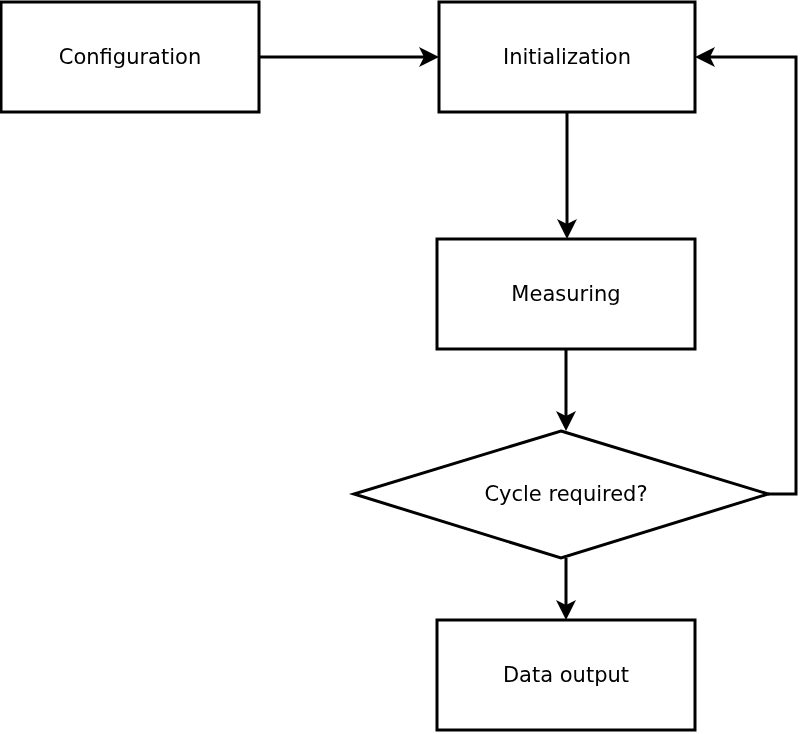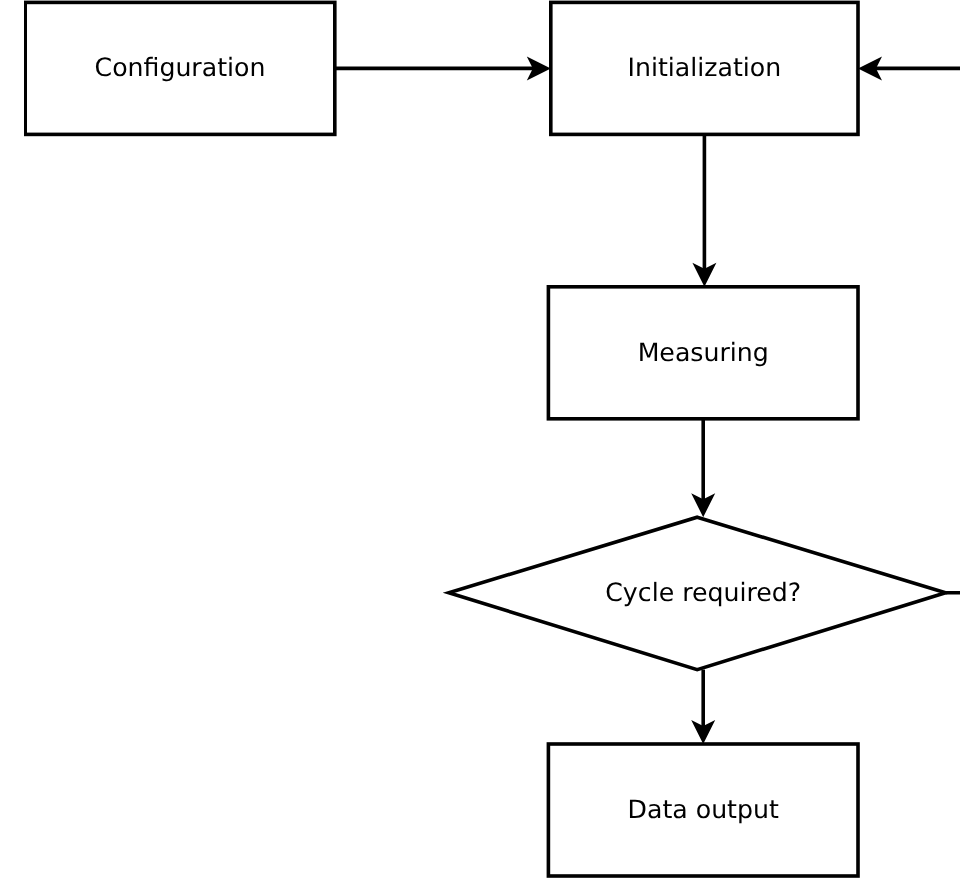--- a/index.html
+++ b/index.html
@@ -11,21 +11,20 @@
     width: 800px;
     height: 734px;
     font-family: "DejaVu Sans", sans-serif;
     overflow: hidden;
   }
   #flowchart-root {
     position: relative;
     width: 752px;
     height: 734px;
     background: #ffffff;
-    padding-left: 20px;
   }
   svg#flow-svg {
     display: block;
     width: 800px;
     height: 734px;
   }
   .node-shape {
     fill: #ffffff;
     stroke: #000000;
     stroke-width: 3;

